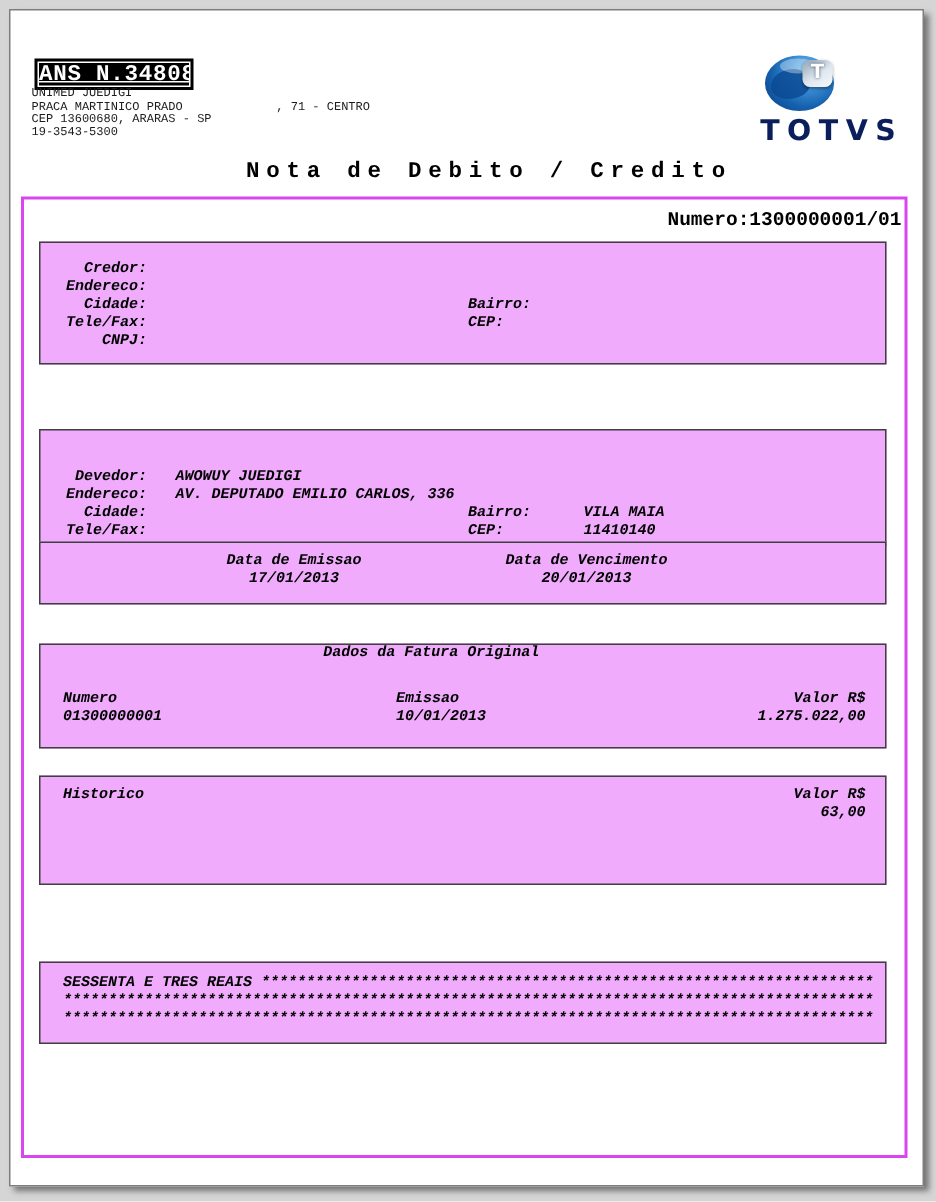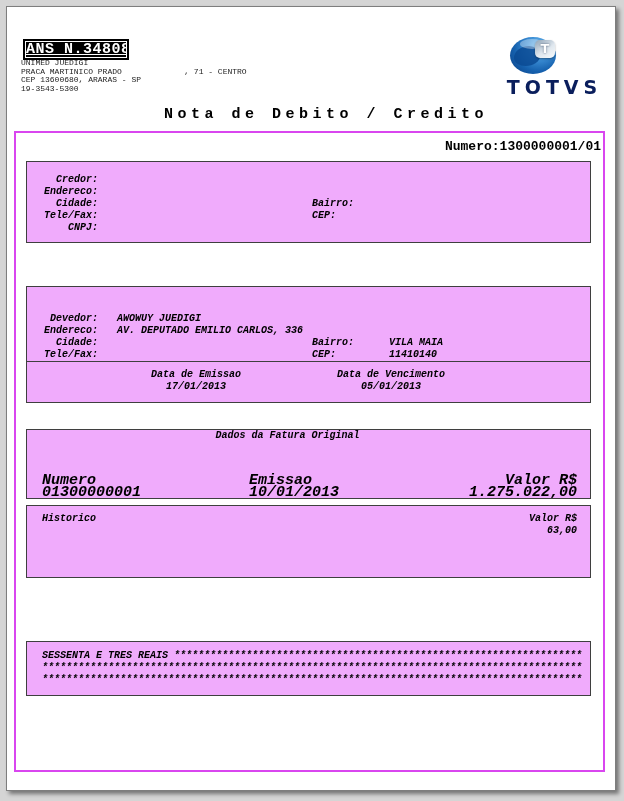--- a/index.html
+++ b/index.html
@@ -76,38 +76,38 @@
     font-size:13px; font-weight:bold;
   }
   .ibox {
     position:absolute; left:10px; width:565px;
     border:1px solid #3f3f3f; background:#f0abfc; overflow:hidden;font-style:italic;
   }
   .ibox.credor     { top:28px;  height:82px; padding-top:12px; }
   .ibox.devedor    { top:127px; height:78px; padding-top:26px;margin-top:26px; }
   .ibox.dates      { top:228px; height:42px; }
   .ibox.fatura     { top:296px; height:70px; }
-  .ibox.historico  { top:372px; height:73px; }
+  .ibox.historico  { top:384px; height:73px; }
   .ibox.extenso    { top:476px; height:55px;margin-top:32px; }
   .ibox.observacao { top:549px; height:74px; }
 
   .prow { position:relative; height:12px; line-height:12px; font-size:10px; font-weight:bold; white-space:nowrap; }
   .plabel { display:inline-block; width:71px; text-align:right; }
   .pvalue { display:inline-block; margin-left:13px; }
   .plabel2 { position:absolute; left:285px; width:71px; text-align:left; }
   .pvalue2 { position:absolute; left:362px; }
 
   .date-col { position:absolute; top:7px; transform:translateX(-50%); text-align:center;
               font-size:10px; font-weight:bold; line-height:12px; white-space:nowrap; }
   .date-col.c1 { left:146px;margin-left:23px; }
   .date-col.c2 { left:364px; }
 
   .fat-title { position:absolute; top:0; left:0; right:42px; text-align:center;
                font-size:10px; font-weight:bold; }
-  .fat-col { position:absolute; top:45px; font-size:15px; font-weight:bold; line-height:12px; white-space:nowrap; }
+  .fat-col { position:absolute; top:31px; font-size:10px; font-weight:bold; line-height:12px; white-space:nowrap; }
   .fat-col.left   { left:15px; }
   .fat-col.center { left:267px; transform:translateX(-50%); text-align:left; }
   .fat-col.right  { right:13px; text-align:right; }
 
   .hist-label { position:absolute; left:15px; top:7px; font-size:10px; font-weight:bold; }
   .hist-valor { position:absolute; right:13px; top:7px; text-align:right;
                 font-size:10px; font-weight:bold; line-height:12px; }
 
   .ext-lines { position:absolute; left:15px; right:6px; top:8px;
                font-size:10px; font-weight:bold; line-height:12px;
@@ -187,21 +187,21 @@
       </div>
     </div>
 
     <div class="ibox dates">
       <div class="date-col c1">
         <div>Data de Emissao</div>
         <div>17/01/2013</div>
       </div>
       <div class="date-col c2">
         <div>Data de Vencimento</div>
-        <div>05/01/2013</div>
+        <div>20/01/2013</div>
       </div>
     </div>
 
     <div class="ibox fatura">
       <div class="fat-title">Dados da Fatura Original</div>
       <div class="fat-col left">
         <div>Numero</div>
         <div>01300000001</div>
       </div>
       <div class="fat-col center">

